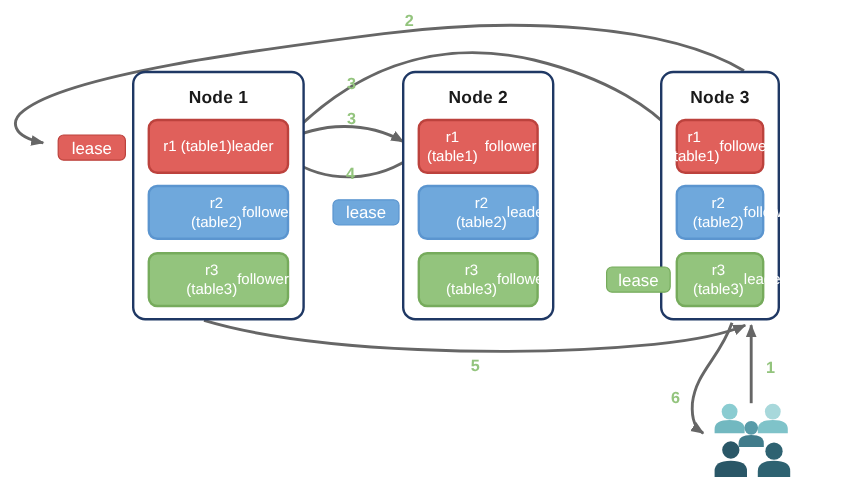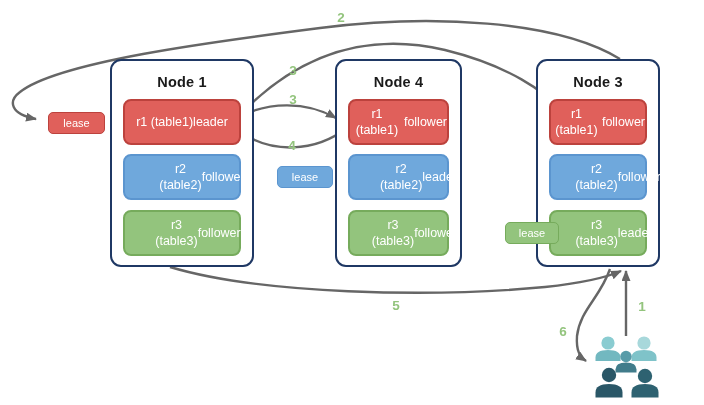--- a/index.html
+++ b/index.html
@@ -24,21 +24,21 @@
     color:var(--text_on_box);font-size:12.5px;line-height:1.28;
     border:2px solid transparent;box-sizing:border-box;text-align:center;
   }
   .pos-r1{top:38px}.pos-r2{top:93px}.pos-r3{top:149px}
   .replica.red{background:var(--red_fill);border-color:var(--red_border);}
   .replica.blue{background:var(--blue_fill);border-color:var(--blue_border);padding-left:40px;}
   .replica.green{background:var(--green_fill);border-color:var(--green_border);padding-left:32px;}
   .lease{
     position:absolute;height:22px;border-radius:5px;box-sizing:border-box;
     display:flex;align-items:center;justify-content:center;
-    color:var(--text_on_box);font-size:11px;border:1.5px solid transparent;
+    color:var(--text_on_box);font-size:14px;border:1.5px solid transparent;
   }
   .lease.red-l{background:var(--red_fill);border-color:var(--red_border);}
   .lease.blue-l{background:var(--blue_fill);border-color:var(--blue_border);}
   .lease.green-l{background:var(--green_fill);border-color:var(--green_border);}
   .step{
     position:absolute;transform:translate(-50%,-50%);
     font-weight:bold;font-size:13.5px;color:var(--step_label);
   }
   .u1h{fill:var(--u1_head)} .u1b{fill:var(--u1_body)}
   .u2h{fill:var(--u2_head)} .u2b{fill:var(--u2_body)}
@@ -89,36 +89,36 @@
       <span>r2 (table2)</span>
       <span>follower</span>
     </div>
     <div class="replica green pos-r3">
       <span>r3 (table3)</span>
       <span>follower</span>
     </div>
   </div>
 
   <div class="node" style="left:335px;top:59px;width:127px;height:208px">
-    <div class="node-title">Node 4</div>
+    <div class="node-title">Node 2</div>
     <div class="replica red pos-r1">
       <span>r1 (table1)</span>
       <span>follower</span>
     </div>
     <div class="replica blue pos-r2">
       <span>r2 (table2)</span>
       <span>leader</span>
     </div>
     <div class="replica green pos-r3">
       <span>r3 (table3)</span>
       <span>follower</span>
     </div>
   </div>
 
-  <div class="node" style="left:536px;top:59px;width:124px;height:208px">
+  <div class="node" style="left:550px;top:59px;width:100px;height:208px">
     <div class="node-title">Node 3</div>
     <div class="replica red pos-r1">
       <span>r1 (table1)</span>
       <span>follower</span>
     </div>
     <div class="replica blue pos-r2">
       <span>r2 (table2)</span>
       <span>follower</span>
     </div>
     <div class="replica green pos-r3">

